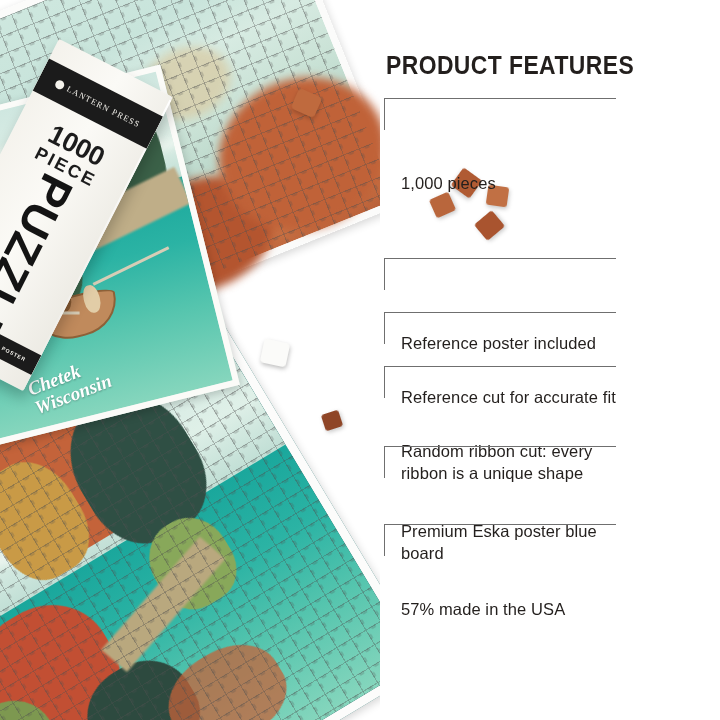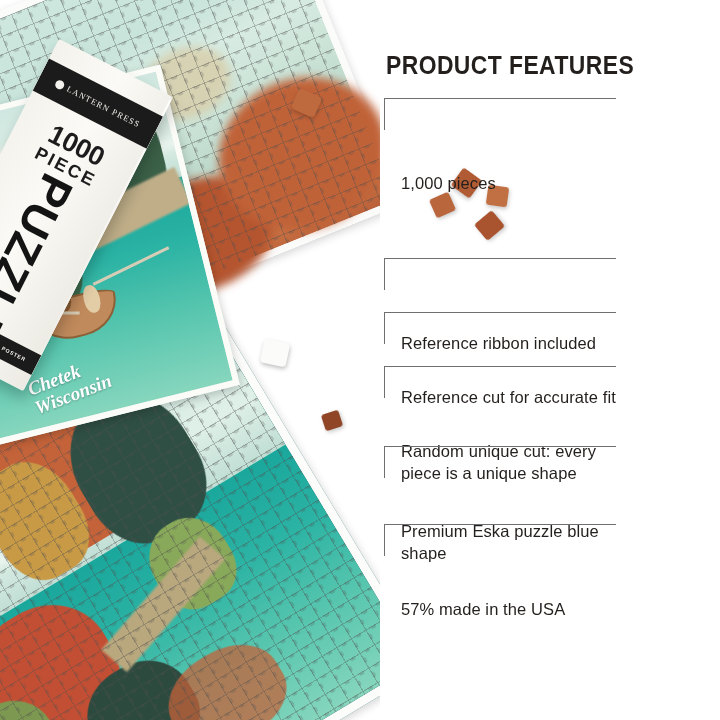--- a/index.html
+++ b/index.html
@@ -276,39 +276,39 @@
 
   <div class="feature" style="top:98px;">
     <div class="rule"></div>
     <div class="tick"></div>
     <div class="feature-text">1,000 pieces</div>
   </div>
 
   <div class="feature" style="top:258px;">
     <div class="rule"></div>
     <div class="tick"></div>
-    <div class="feature-text">Reference ribbon included</div>
+    <div class="feature-text">Reference poster included</div>
   </div>
 
   <div class="feature" style="top:312px;">
     <div class="rule"></div>
     <div class="tick"></div>
     <div class="feature-text">Reference cut for accurate fit</div>
   </div>
 
   <div class="feature" style="top:366px;">
     <div class="rule"></div>
     <div class="tick"></div>
-    <div class="feature-text">Random unique cut: every piece is a unique shape</div>
+    <div class="feature-text">Random ribbon cut: every ribbon is a unique shape</div>
   </div>
 
   <div class="feature" style="top:446px;">
     <div class="rule"></div>
     <div class="tick"></div>
-    <div class="feature-text">Premium Eska puzzle blue shape</div>
+    <div class="feature-text">Premium Eska poster blue board</div>
   </div>
 
   <div class="feature" style="top:524px;">
     <div class="rule"></div>
     <div class="tick"></div>
     <div class="feature-text">57% made in the USA</div>
   </div>
 
 </div>
 

